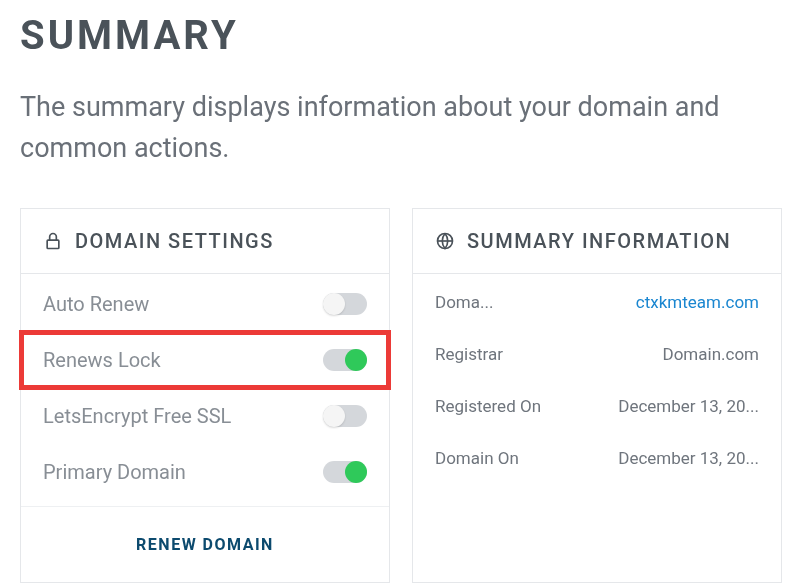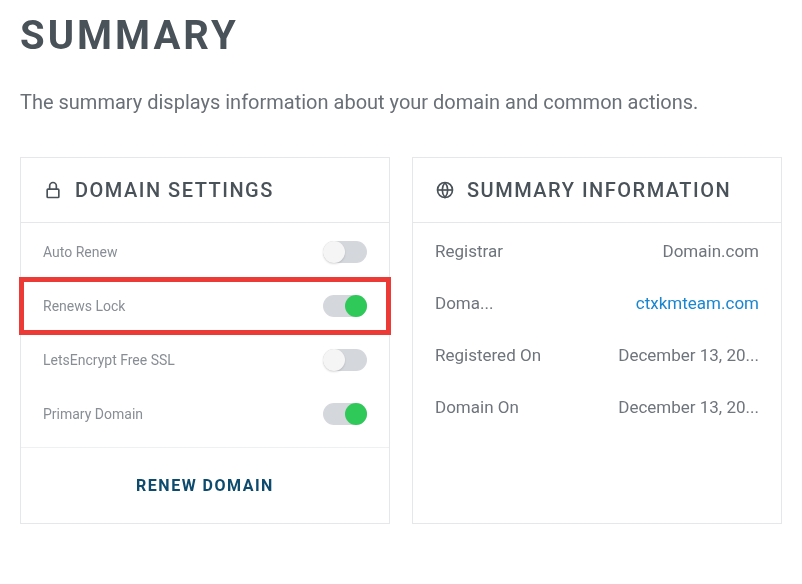--- a/index.html
+++ b/index.html
@@ -15,21 +15,21 @@
     }
     .page-title {
       font-size: 40px;
       font-weight: 700;
       letter-spacing: 3px;
       color: #4a5259;
       margin-bottom: 28px;
       margin-top: 12px;
     }
     .page-description {
-      font-size: 20px;
+      font-size: 27px;
       color: #6a7078;
       line-height: 1.5;
       margin-bottom: 40px;
       font-weight: 400;
     }
     .cards-container {
       display: flex;
       gap: 22px;
     }
     .card {
@@ -65,21 +65,21 @@
       justify-content: space-between;
       padding: 16px 22px;
       position: relative;
     }
     .setting-row.highlight-box {
       outline: 5px solid #ec3a37;
       outline-offset: -3px;
       z-index: 2;
     }
     .setting-label {
-      font-size: 14px;
+      font-size: 20px;
       color: #888e95;
       font-weight: 400;
     }
     .toggle {
       width: 44px;
       height: 22px;
       border-radius: 11px;
       position: relative;
       cursor: pointer;
     }
@@ -208,26 +208,26 @@
         <svg class="icon-svg" viewBox="0 0 24 24" fill="none" stroke="#4a5259" stroke-width="2">
           <circle cx="12" cy="12" r="9"></circle>
           <path d="M3 12 h18"></path>
           <path d="M12 3 a14 14 0 0 1 0 18 a14 14 0 0 1 0 -18"></path>
         </svg>
       </span>
       <span class="card-header-title">SUMMARY INFORMATION</span>
     </div>
     <div class="card-body" id="info-body">
         <div class="info-row">
+          <span class="info-label">Doma...</span>
+          <span class="info-value link">ctxkmteam.com</span>
+        </div>
+        <div class="info-row">
           <span class="info-label">Registrar</span>
           <span class="info-value">Domain.com</span>
-        </div>
-        <div class="info-row">
-          <span class="info-label">Doma...</span>
-          <span class="info-value link">ctxkmteam.com</span>
         </div>
         <div class="info-row">
           <span class="info-label">Registered On</span>
           <span class="info-value">December 13, 20...</span>
         </div>
         <div class="info-row">
           <span class="info-label">Domain On</span>
           <span class="info-value">December 13, 20...</span>
         </div>
       </div>

